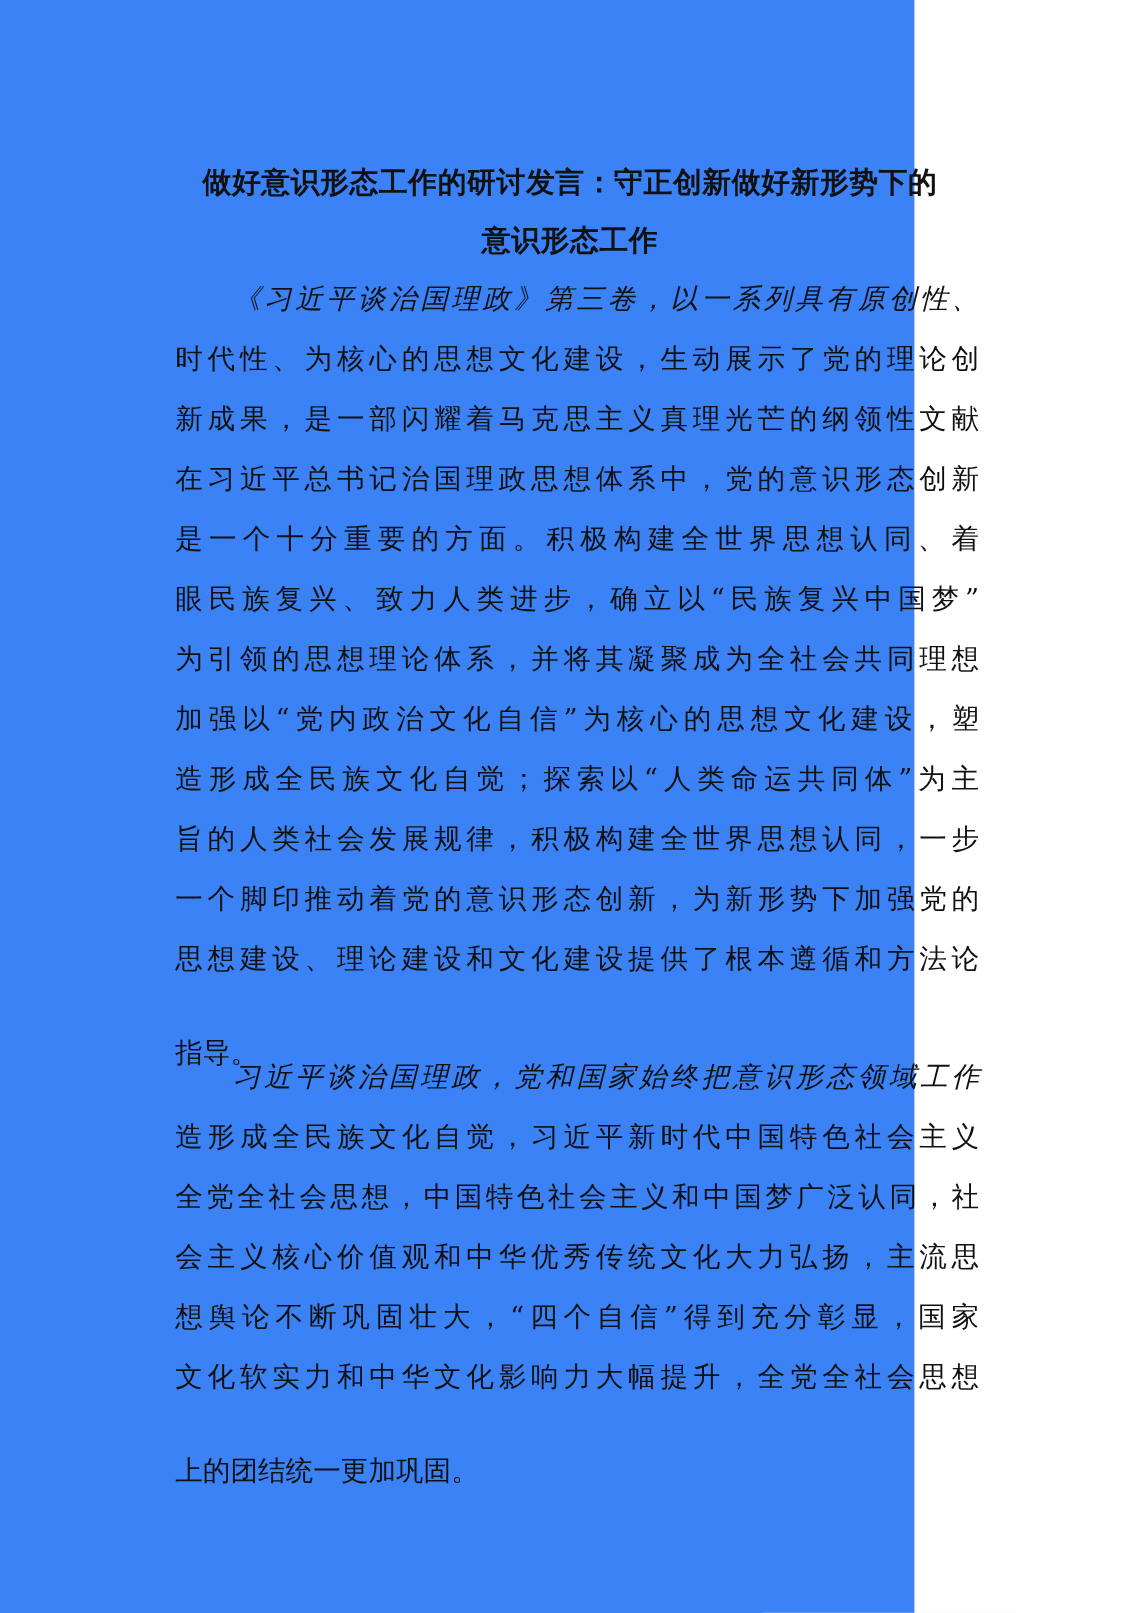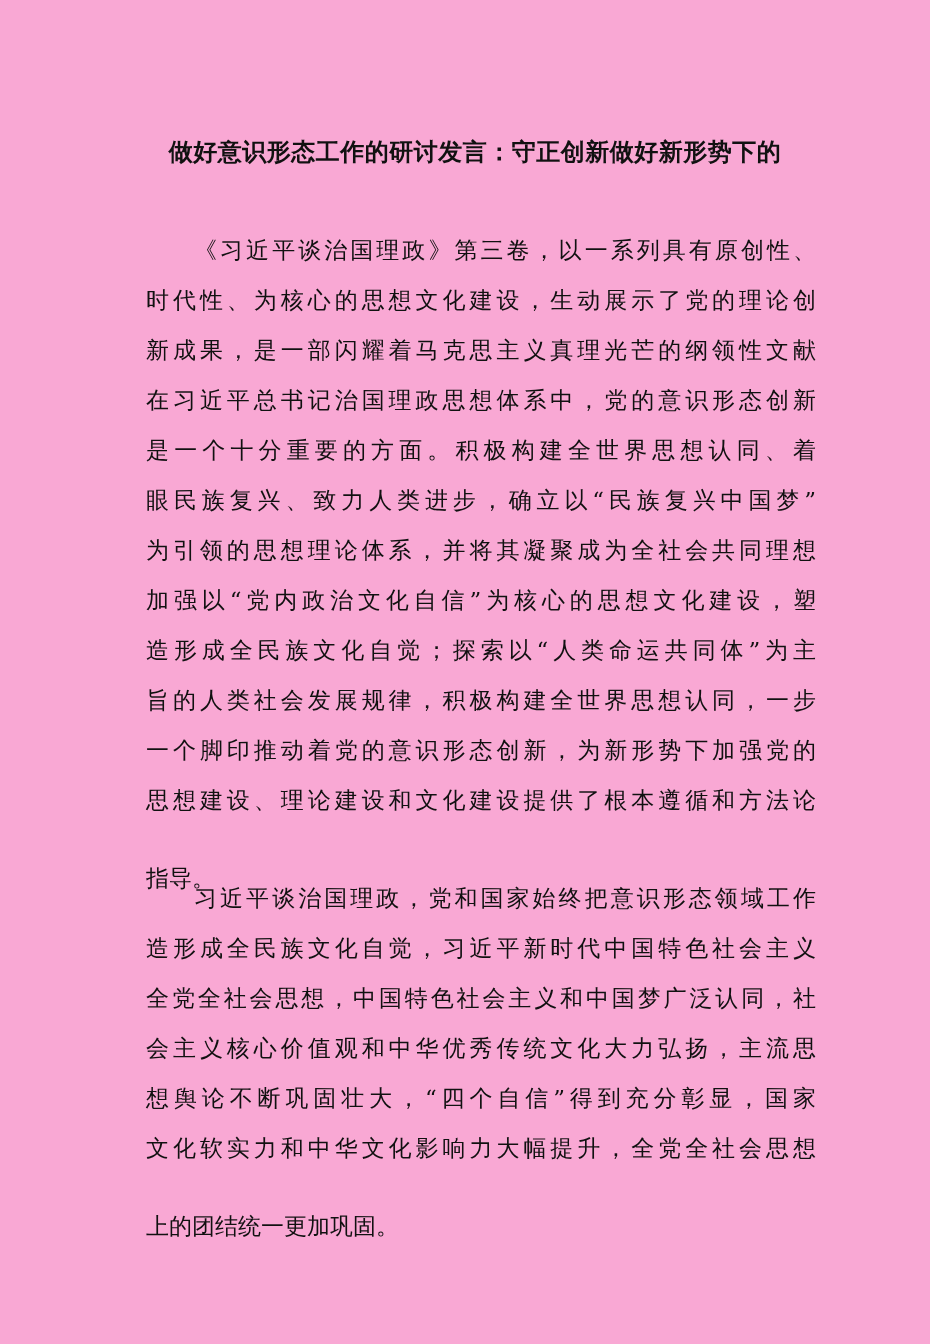--- a/index.html
+++ b/index.html
@@ -1,31 +1,32 @@
 <!DOCTYPE html>
 <html><head>
 <meta charset="utf-8">
 <style>
   html, body { margin: 0; padding: 0; background: #ffffff; }
   body { width: 950px; height: 1344px; position: relative; overflow: hidden;
          font-family: "DejaVu Serif", "Liberation Serif", serif; color: #111; }
-  .page { position: absolute; left: 0; top: 0; width: 930px; height: 1344px; background: #f9a8d4; }
+  .page { position: absolute; left: 0; top: 0; width: 762px; height: 1344px; background: #3b82f6; }
   .title-line { position: absolute; left: 0; width: 950px; text-align: center;
                 font-size: 24px; font-weight: bold; line-height: 30px; letter-spacing: 0.5px;
                 font-family: "DejaVu Sans", "Liberation Sans", sans-serif; }
   .line { position: absolute; left: 146px; width: 670px; font-size: 23px; line-height: 30px;
           white-space: nowrap; text-align: justify; text-align-last: justify; }
   .line.last { text-align-last: left; margin-top: 28px; }
-  .line.indent { left: 194px; width: 622px; }
+  .line.indent { left: 194px; width: 622px; font-style: italic; }
 </style>
 </head>
 <body>
 
 <div class="page">
   <div class="title-line" style="top:137px">做好意识形态工作的研讨发言：守正创新做好新形势下的</div>
+  <div class="title-line" style="top:185px">意识形态工作</div>
 
   <div>
     <div class="line indent" style="top:235px">《习近平谈治国理政》第三卷，以一系列具有原创性、</div>
     <div class="line" style="top:285px">时代性、为核心的思想文化建设，生动展示了党的理论创</div>
     <div class="line" style="top:335px">新成果，是一部闪耀着马克思主义真理光芒的纲领性文献</div>
     <div class="line" style="top:385px">在习近平总书记治国理政思想体系中，党的意识形态创新</div>
     <div class="line" style="top:435px">是一个十分重要的方面。积极构建全世界思想认同、着</div>
     <div class="line" style="top:485px">眼民族复兴、致力人类进步，确立以“民族复兴中国梦”</div>
     <div class="line" style="top:535px">为引领的思想理论体系，并将其凝聚成为全社会共同理想</div>
     <div class="line" style="top:585px">加强以“党内政治文化自信”为核心的思想文化建设，塑</div>

